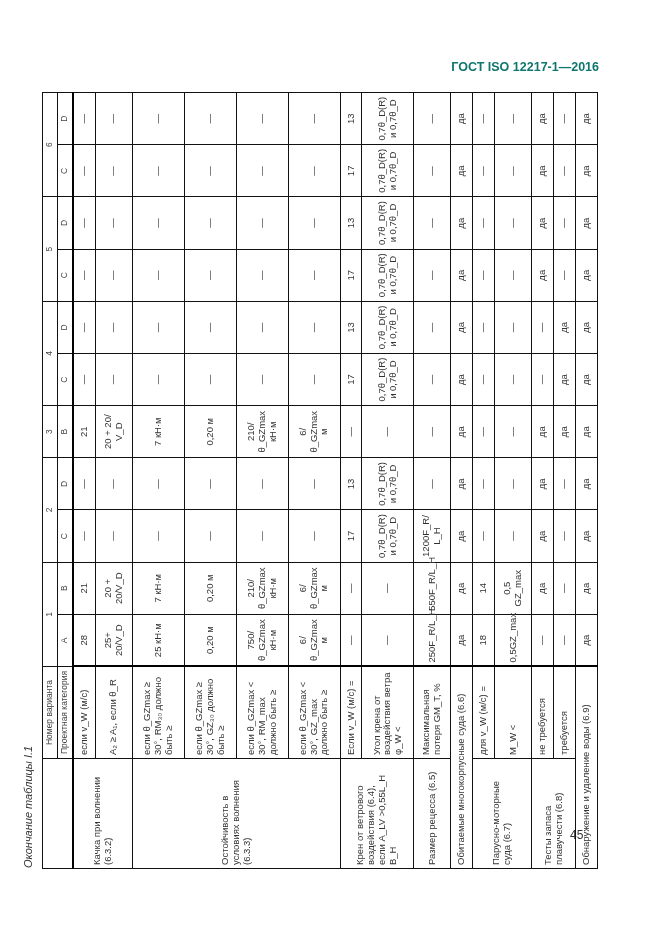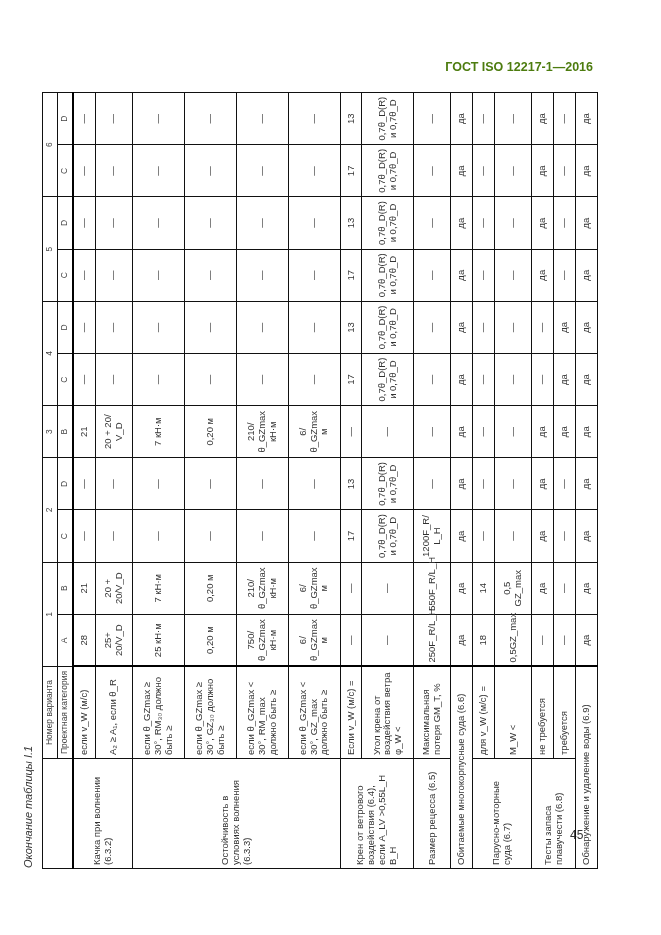--- a/index.html
+++ b/index.html
@@ -1,18 +1,18 @@
 <!DOCTYPE html>
 <html><head>
 <meta charset="utf-8">
 <style>
   html, body { margin:0; padding:0; background:#fff; }
   body { width:661px; height:935px; position:relative; overflow:hidden;
          font-family:"Liberation Sans", sans-serif; color:#222; }
-  .doc-header { position:absolute; top:60px; right:68px; font-weight:bold; font-size:12.5px; color:#4d7c0f;text-align:right; }
+  .doc-header { position:absolute; top:60px; right:62px; font-weight:bold; font-size:12.5px; color:#0f766e;text-align:right; }
   .page-number { position:absolute; top:828px; left:570px; font-size:12px; color:#333; }
   .caption { position:absolute; left:22px; top:868px; transform-origin:0 0; transform:rotate(-90deg);
              font-style:italic; font-size:11px; color:#333; white-space:nowrap; }
   
   .rot-wrap { position:absolute; left:42px; top:869px; width:777px; height:556px;
               transform-origin:0 0; transform:rotate(-90deg); }
   table { border-collapse:collapse; width:777px; height:556px; table-layout:fixed; font-size:9.5px; }
   td, th { border:1px solid #111; padding:2px 3px; text-align:center; vertical-align:middle;
            font-weight:normal; line-height:1.15; color:#333; }
   th { font-size:8.5px; color:#444; }

